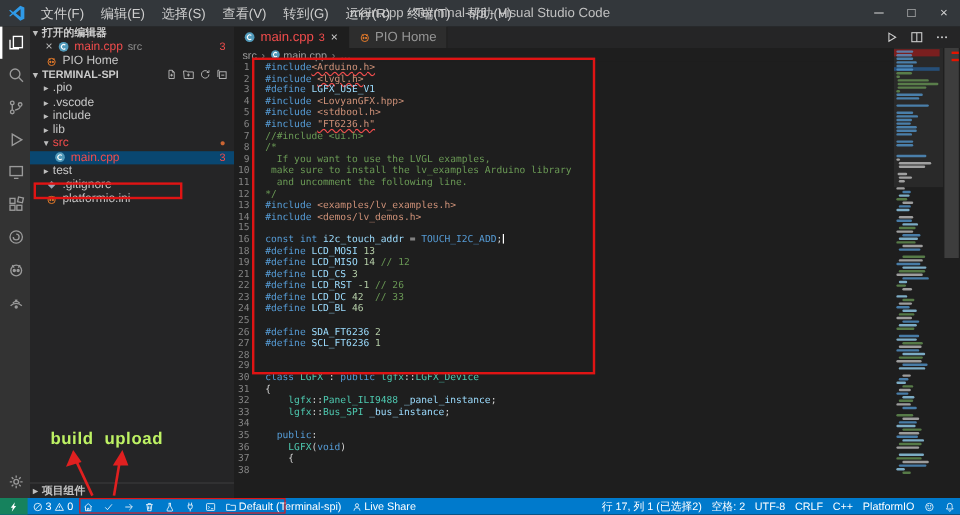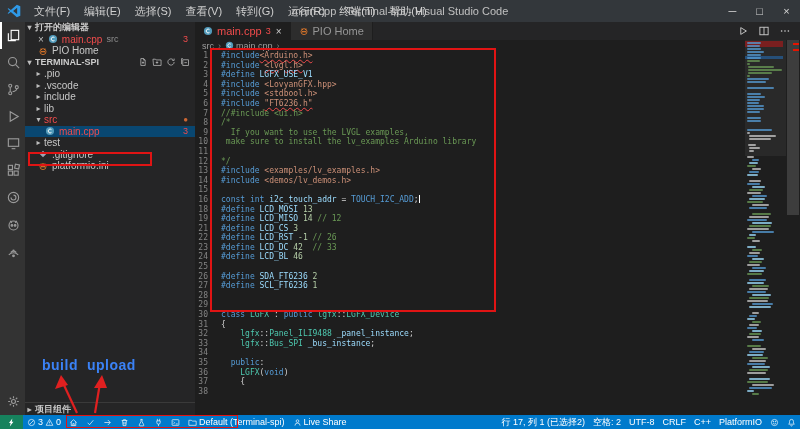--- a/index.html
+++ b/index.html
@@ -72,21 +72,21 @@
 
 .statusbar{position:absolute;left:0;right:0;bottom:0;height:14px;background:#007acc;display:flex;align-items:center;font-size:9px;color:#fff;z-index:5}
 .st-item{display:flex;align-items:center;gap:2px;padding:0 4px;height:14px;white-space:nowrap}
 .st-item svg{width:9px;height:9px}
 .st-remote{background:#16825d;padding:0 7px}
 .st-right{margin-left:auto;display:flex;align-items:center}
 
 
 .anno{position:absolute;z-index:9;pointer-events:none}
 .anno-rect{border:2px solid #e01414}
-.anno-label{color:#3b82f6;font-size:14px;font-weight:bold;letter-spacing:.5px}
+.anno-label{color:#bef264;font-size:14px;font-weight:bold;letter-spacing:.5px}
 </style>
 </head>
 <body>
 
 <div class="titlebar">
   <span class="logo">
     <svg width="14" height="14" viewBox="0 0 16 16">
         <path fill="#2f9ae8" d="M11.3 0.8 4.4 6.9 1.7 4.8 0.7 5.4 3.4 8 0.7 10.6l1 .6 2.7-2.1 6.9 6.1 3.9-1.8V2.6zM11.6 4.3v7.4L7 8z"></path>
       </svg>
   </span>
@@ -371,21 +371,21 @@
     <div class="cl"><span class="ln">1</span><span><span class="kw">#include</span><span class="str err">&lt;Arduino.h&gt;</span></span></div>
     <div class="cl"><span class="ln">2</span><span><span class="kw">#include </span><span class="str err">&lt;lvgl.h&gt;</span></span></div>
     <div class="cl"><span class="ln">3</span><span><span class="kw">#define </span><span class="id">LGFX_USE_V1</span></span></div>
     <div class="cl"><span class="ln">4</span><span><span class="kw">#include </span><span class="str">&lt;LovyanGFX.hpp&gt;</span></span></div>
     <div class="cl"><span class="ln">5</span><span><span class="kw">#include </span><span class="str">&lt;stdbool.h&gt;</span></span></div>
     <div class="cl"><span class="ln">6</span><span><span class="kw">#include </span><span class="str err">"FT6236.h"</span></span></div>
     <div class="cl"><span class="ln">7</span><span><span class="cmt">//#include &lt;ui.h&gt;</span></span></div>
     <div class="cl"><span class="ln">8</span><span><span class="cmt">/*</span></span></div>
     <div class="cl"><span class="ln">9</span><span><span class="cmt">  If you want to use the LVGL examples,</span></span></div>
     <div class="cl"><span class="ln">10</span><span><span class="cmt"> make sure to install the lv_examples Arduino library</span></span></div>
-    <div class="cl"><span class="ln">11</span></div>
+    <div class="cl"><span class="ln">11</span><span><span class="cmt">  and uncomment the following line.</span></span></div>
     <div class="cl"><span class="ln">12</span><span><span class="cmt">*/</span></span></div>
     <div class="cl"><span class="ln">13</span><span><span class="kw">#include </span><span class="str">&lt;examples/lv_examples.h&gt;</span></span></div>
     <div class="cl"><span class="ln">14</span><span><span class="kw">#include </span><span class="str">&lt;demos/lv_demos.h&gt;</span></span></div>
     <div class="cl"><span class="ln">15</span><span></span></div>
     <div class="cl"><span class="ln">16</span><span><span class="kw">const</span><span class="pl"> </span><span class="kw">int</span><span class="pl"> </span><span class="id">i2c_touch_addr</span><span class="pl"> = </span><span class="kw">TOUCH_I2C_ADD</span><span class="pl">;</span><span class="cursor"></span></span></div>
     <div class="cl"><span class="ln">18</span><span><span class="kw">#define </span><span class="id">LCD_MOSI </span><span class="num">13</span></span></div>
     <div class="cl"><span class="ln">19</span><span><span class="kw">#define </span><span class="id">LCD_MISO </span><span class="num">14 </span><span class="cmt">// 12</span></span></div>
     <div class="cl"><span class="ln">21</span><span><span class="kw">#define </span><span class="id">LCD_CS </span><span class="num">3</span></span></div>
     <div class="cl"><span class="ln">22</span><span><span class="kw">#define </span><span class="id">LCD_RST </span><span class="num">-1 </span><span class="cmt">// 26</span></span></div>
     <div class="cl"><span class="ln">23</span><span><span class="kw">#define </span><span class="id">LCD_DC </span><span class="num">42  </span><span class="cmt">// 33</span></span></div>

